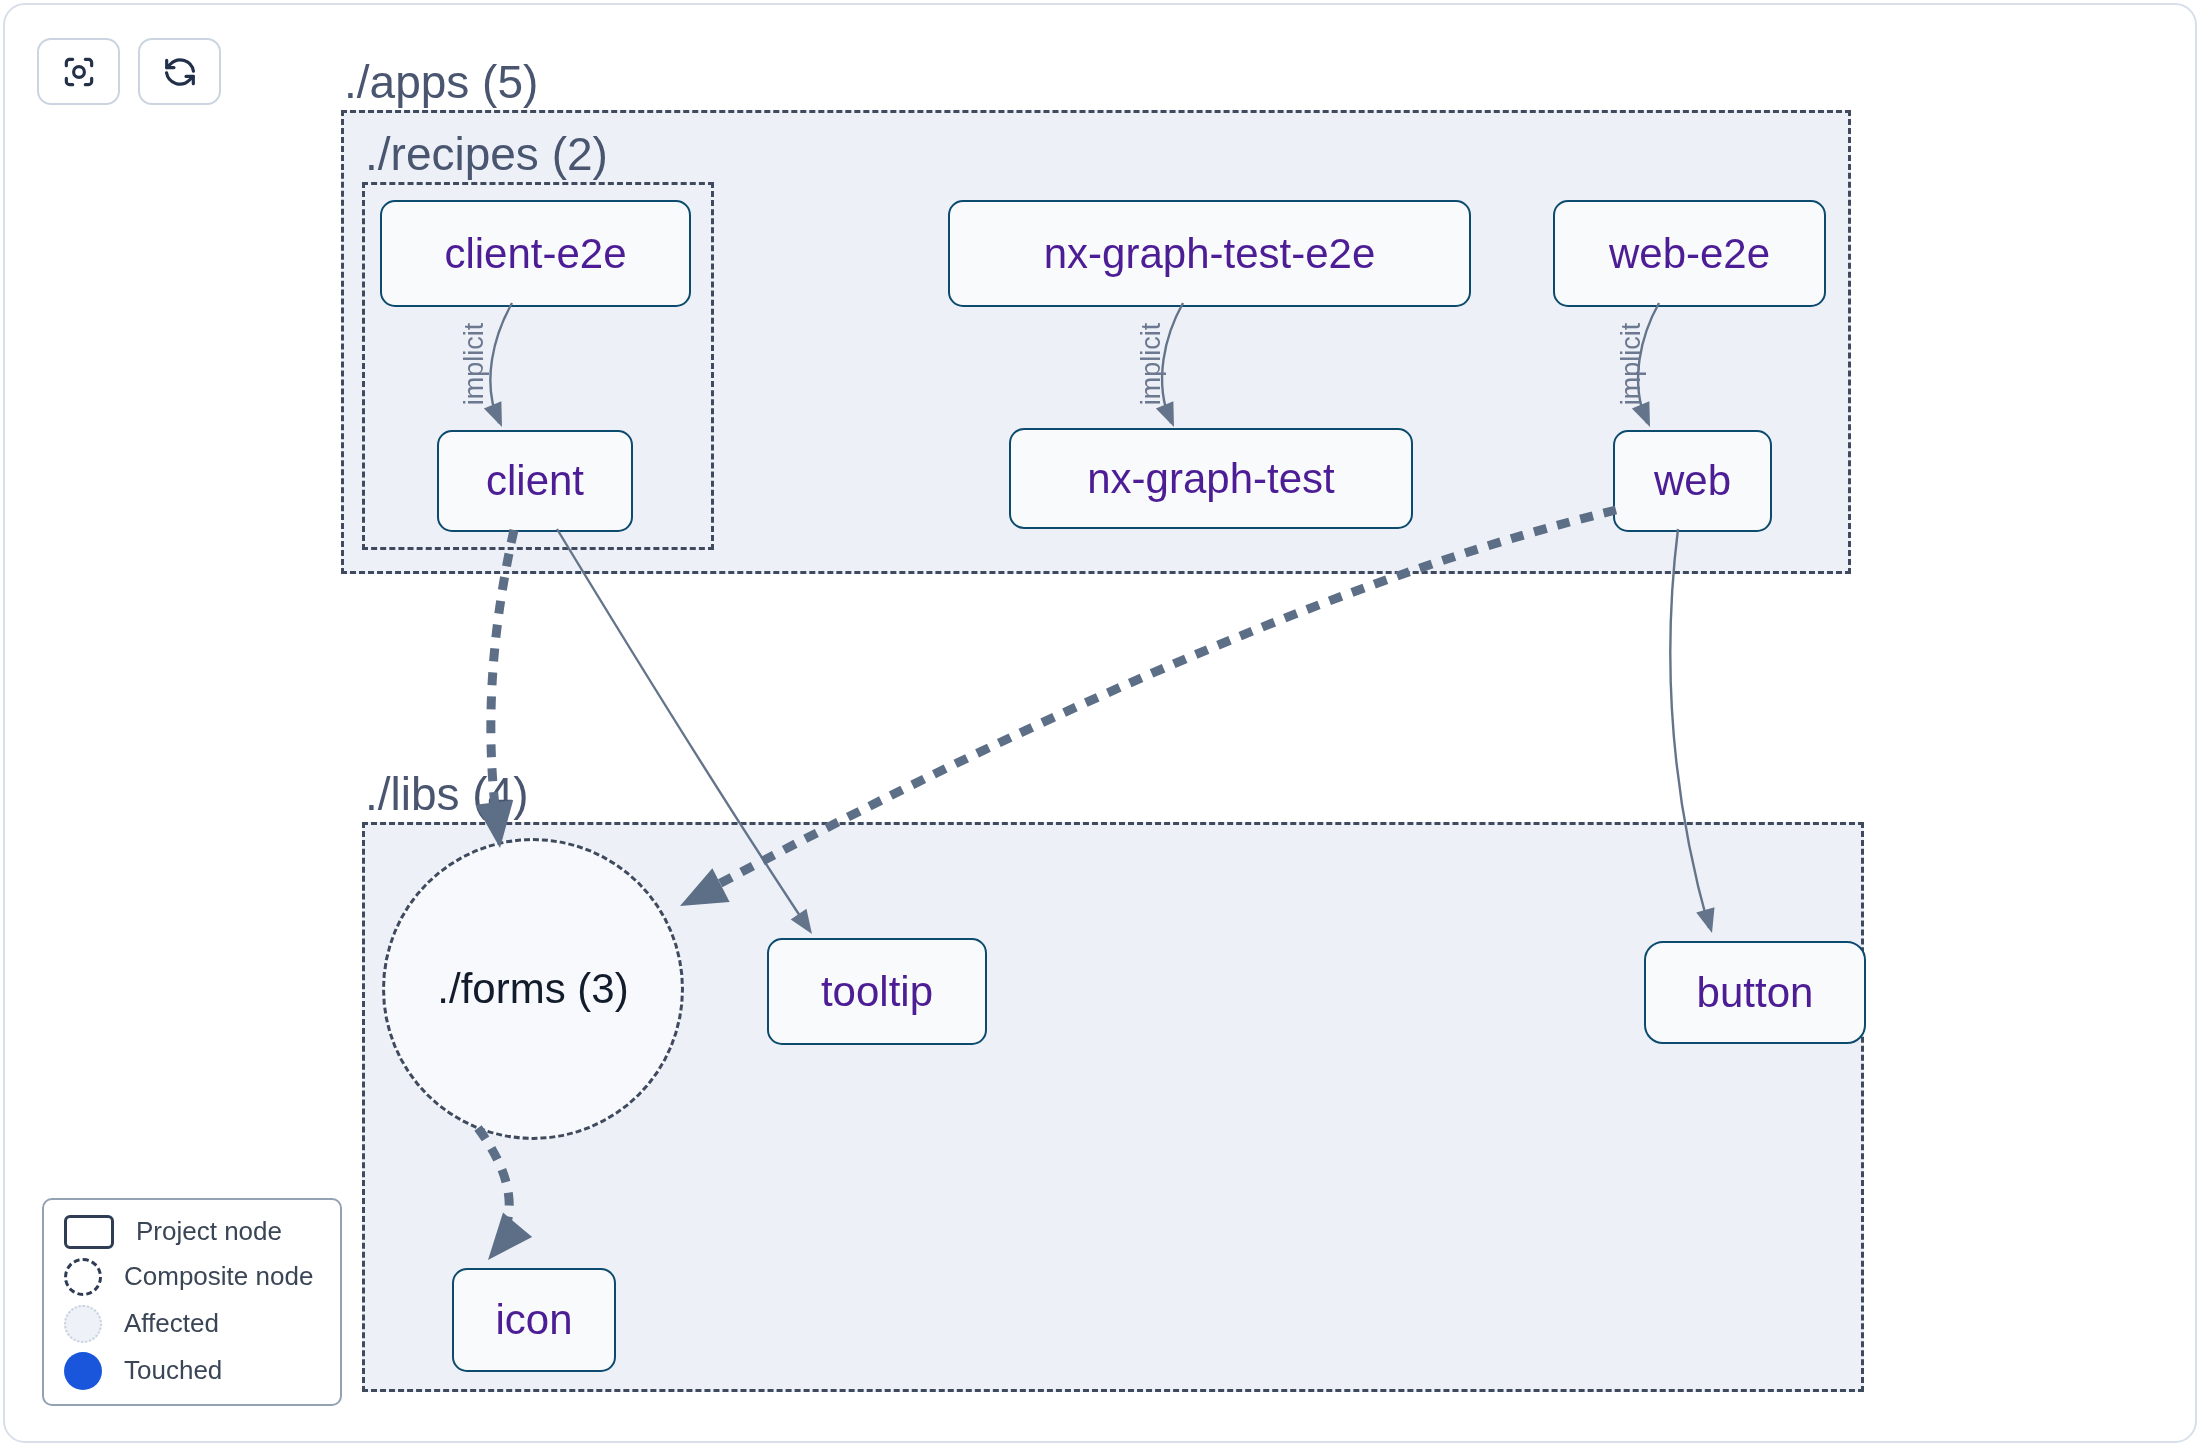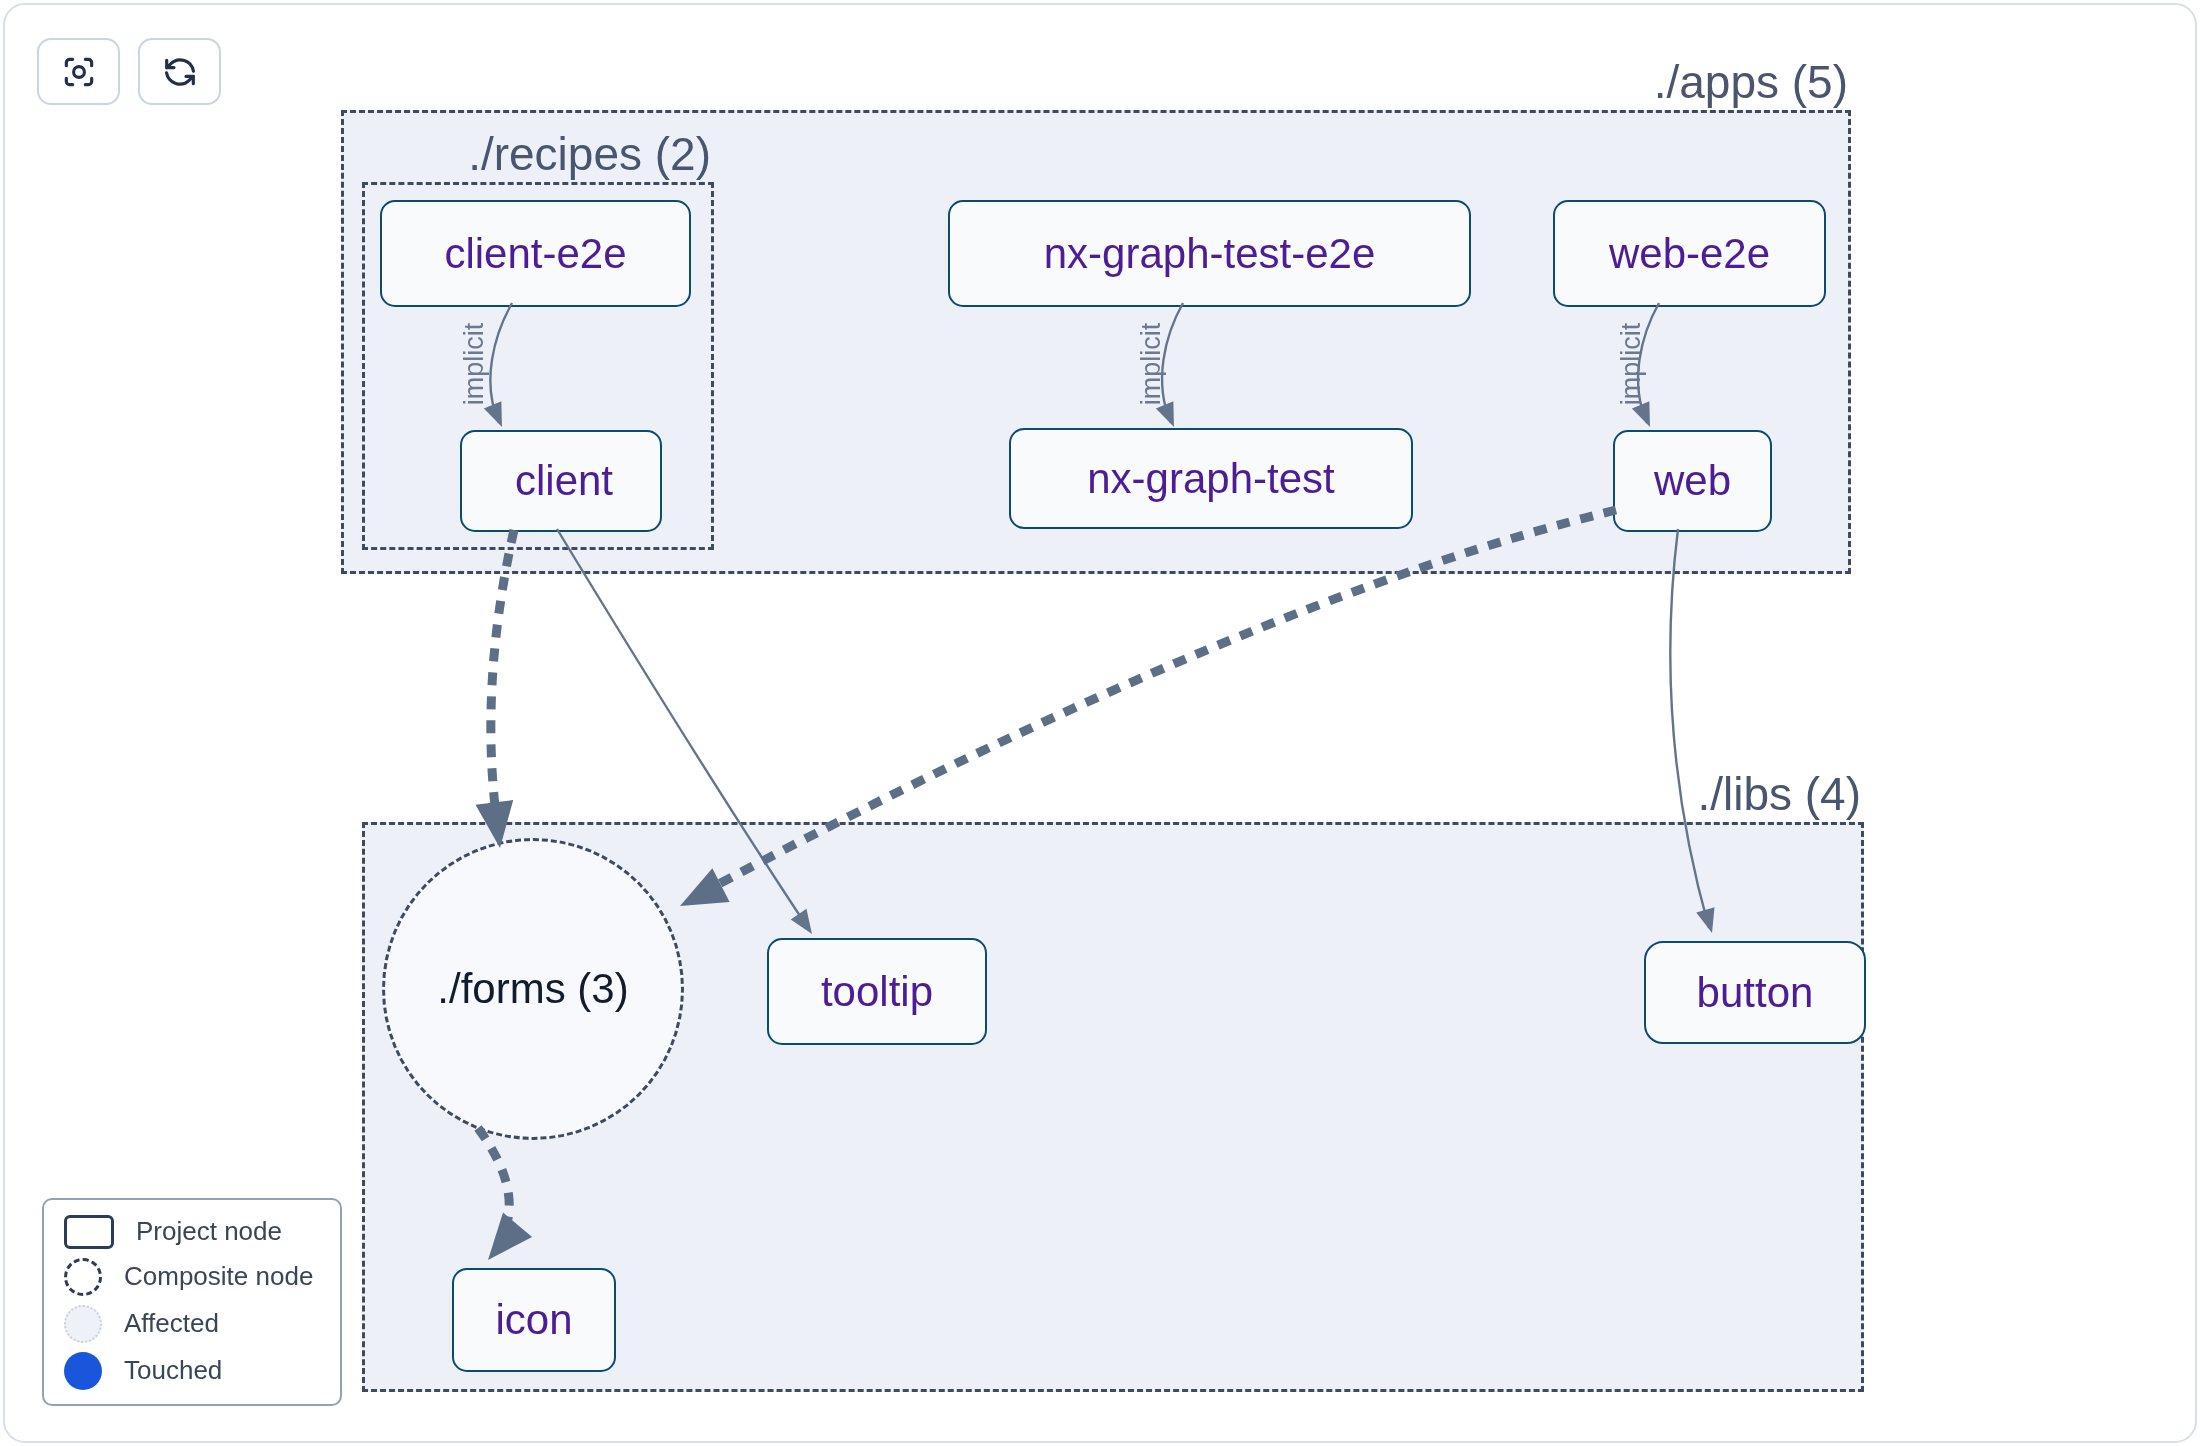--- a/index.html
+++ b/index.html
@@ -10,34 +10,34 @@
   
   .tbtn{position:absolute;width:83px;height:67px;background:#ffffff;border:2px solid #cbd5e1;
         border-radius:14px;display:flex;align-items:center;justify-content:center;cursor:pointer;padding:0;}
   .tbtn svg{width:38px;height:38px;stroke:#23304a;stroke-width:2;fill:none;
             stroke-linecap:round;stroke-linejoin:round;}
   #btn-focus{left:37px;top:38px;}
   #btn-refresh{left:138px;top:38px;}
 
   
   .group{position:absolute;border:3px dashed #3f4a5f;background:#edf1f7;}
-  .group-label{position:absolute;left:0;right:0;top:-58px;text-align:right;
+  .group-label{position:absolute;left:0;right:0;top:-58px;text-align:left;
                font-size:46px;color:#4a5670;white-space:nowrap;}
   #group-apps{left:341px;top:110px;width:1504px;height:458px;}
   #group-recipes{left:362px;top:182px;width:346px;height:362px;background:transparent;}
   #group-libs{left:362px;top:822px;width:1496px;height:564px;}
 
   
   .node{position:absolute;background:#f8fafc;border:2px solid #0c4a6e;border-radius:15px;
         display:flex;align-items:center;justify-content:center;font-size:42px;color:#4c1d95;
         white-space:nowrap;cursor:pointer;}
   #node-client-e2e{left:380px;top:200px;width:307px;height:103px;}
   #node-nx-graph-test-e2e{left:948px;top:200px;width:519px;height:103px;}
   #node-web-e2e{left:1553px;top:200px;width:269px;height:103px;}
-  #node-client{left:460px;top:430px;width:192px;height:98px;padding-left:6px;}
+  #node-client{left:437px;top:430px;width:192px;height:98px;}
   #node-nx-graph-test{left:1009px;top:428px;width:400px;height:97px;}
   #node-web{left:1613px;top:430px;width:155px;height:98px;}
   #node-tooltip{left:767px;top:938px;width:216px;height:103px;}
   #node-button{left:1644px;top:941px;width:218px;height:99px;border-radius:19px;}
   #node-icon{left:452px;top:1268px;width:160px;height:100px;}
 
   
   #node-forms{position:absolute;left:382px;top:838px;width:296px;height:296px;border-radius:50%;
               border:3px dashed #3f4a5f;background:#f7f9fc;display:flex;align-items:center;
               justify-content:center;font-size:42px;color:#131c2c;cursor:pointer;}

